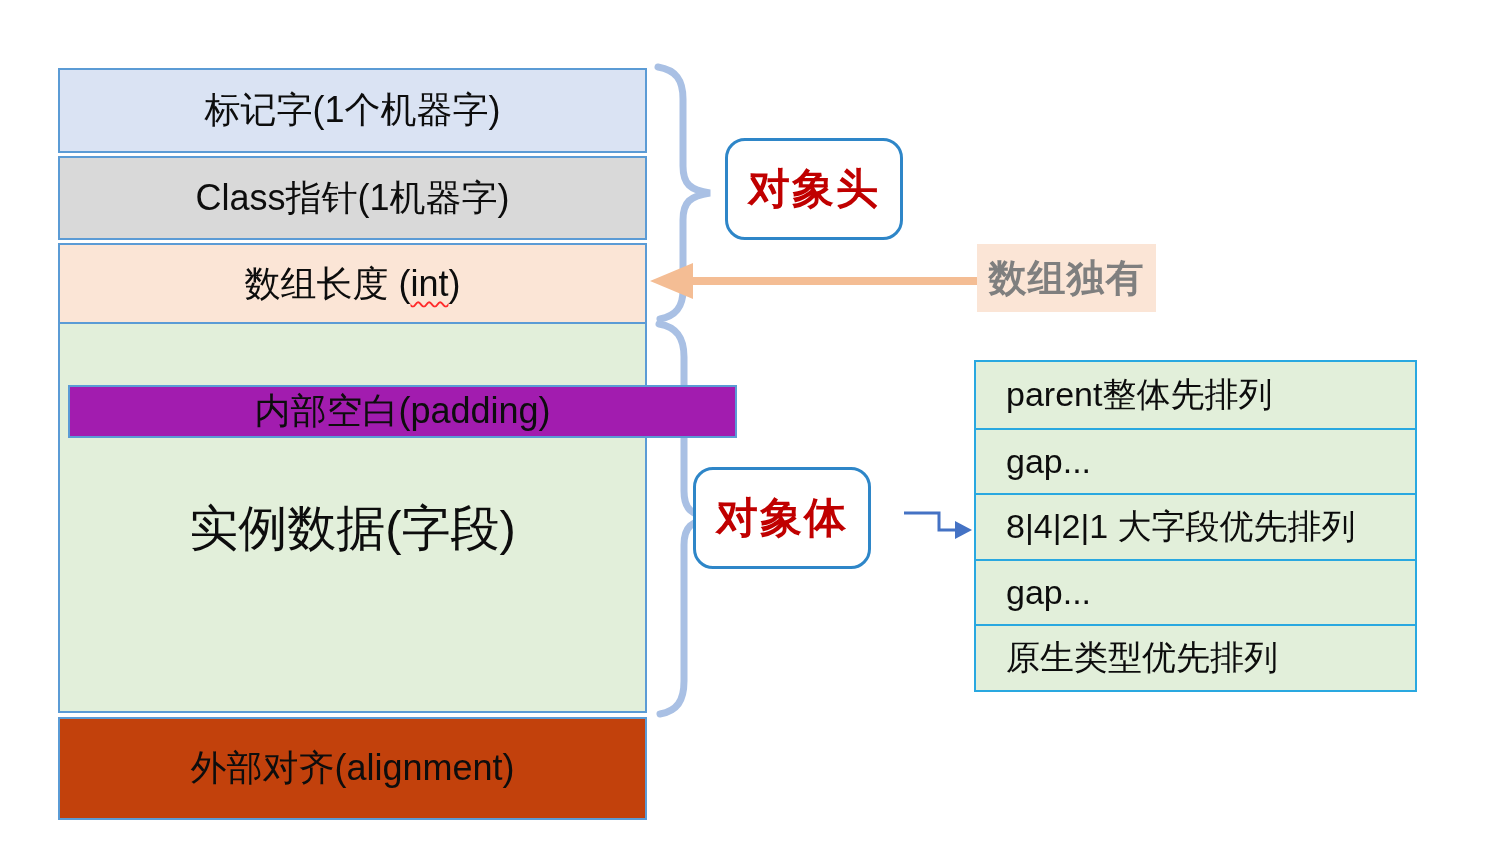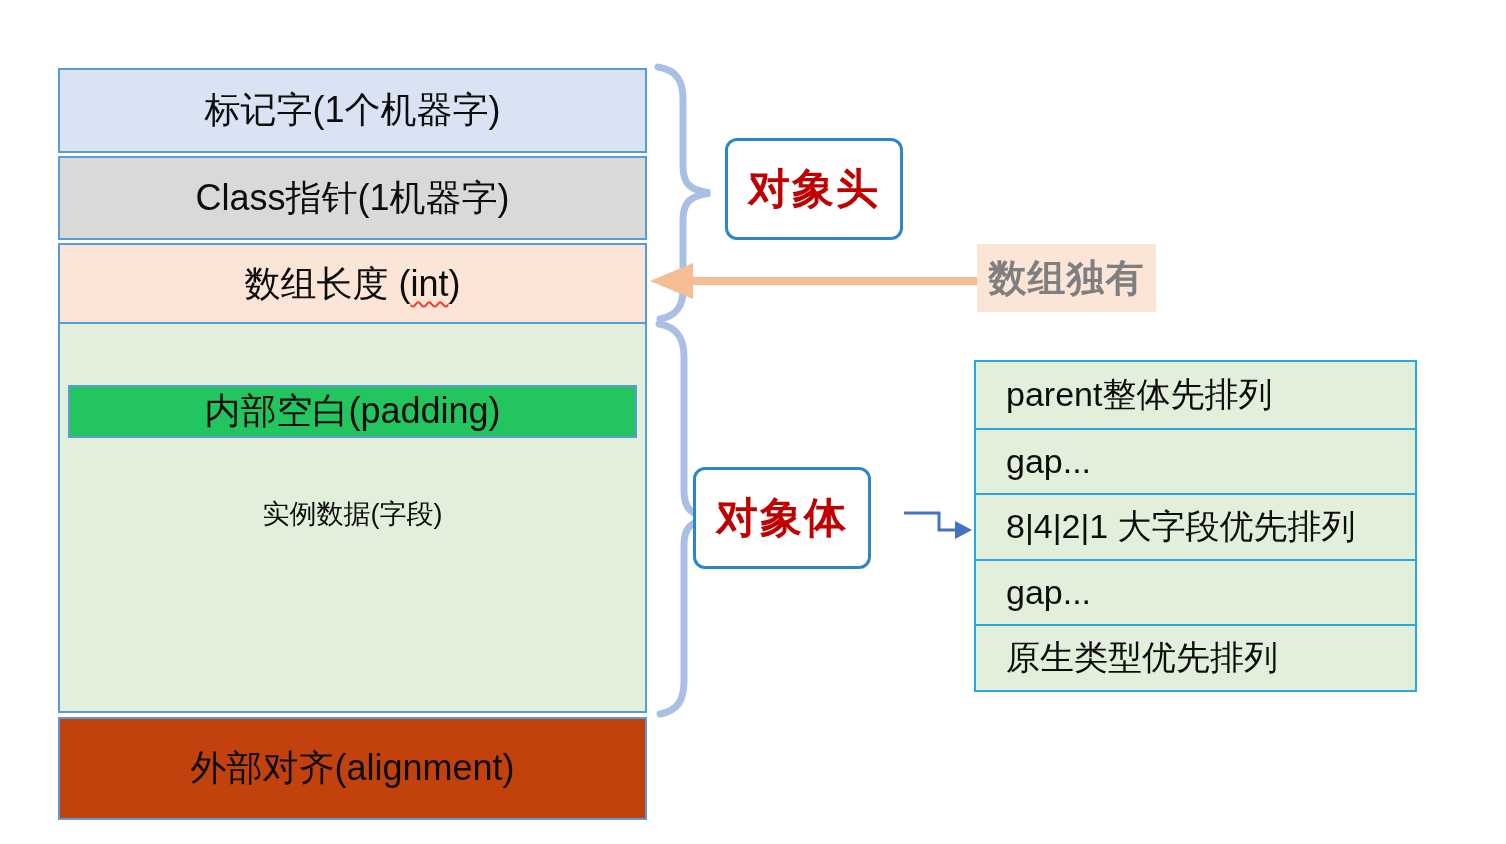--- a/index.html
+++ b/index.html
@@ -18,41 +18,41 @@
     display: flex; align-items: center; justify-content: center;
     font-size: 36px; color: #0d0d0d;
   }
   .box-mark   { top: 68px;  height: 85px; background: #dae3f3; }
   .box-class  { top: 156px; height: 84px; background: #d9d9d9; }
   .box-array  { top: 243px; height: 82px; background: #fbe5d6; }
   .box-body   { top: 322px; height: 391px; background: #e2efda; display: block; }
   .box-align  { top: 717px; height: 103px; background: #c2410c; }
 
   .inner-padding-box {
-    position: absolute; left: 8px; top: 61px; width: 569px; height: 53px;
-    background: #22c55e; border: 2.5px solid #5b9bd5;
+    position: absolute; left: 8px; top: 61px; width: 669px; height: 53px;
+    background: #a21caf; border: 2.5px solid #5b9bd5;
     display: flex; align-items: center; justify-content: center;
     font-size: 36px;
   }
   .instance-data-label {
     position: absolute; left: 0; top: 172px; width: 100%;
-    text-align: center; font-size: 27px;
+    text-align: center; font-size: 49px;
   }
   .wavy {
     text-decoration-line: underline;
     text-decoration-style: wavy;
     text-decoration-color: #ff2a2a;
     text-decoration-thickness: 1.5px;
     text-underline-offset: 5px;
   }
 
   
   .callout {
     position: absolute; width: 178px; height: 102px;
-    background: #ffffff; border: 3px solid #2e86c8; border-radius: 12px;
+    background: #ffffff; border: 3px solid #2e86c8; border-radius: 20px;
     display: flex; align-items: center; justify-content: center;
     font-size: 42px; font-weight: bold; color: #c00000;
     letter-spacing: 2px;
   }
   .callout-header { left: 725px; top: 138px; }
   .callout-body   { left: 693px; top: 467px; }
 
   
   .array-only-tag {
     position: absolute; left: 977px; top: 244px; width: 179px; height: 68px;

